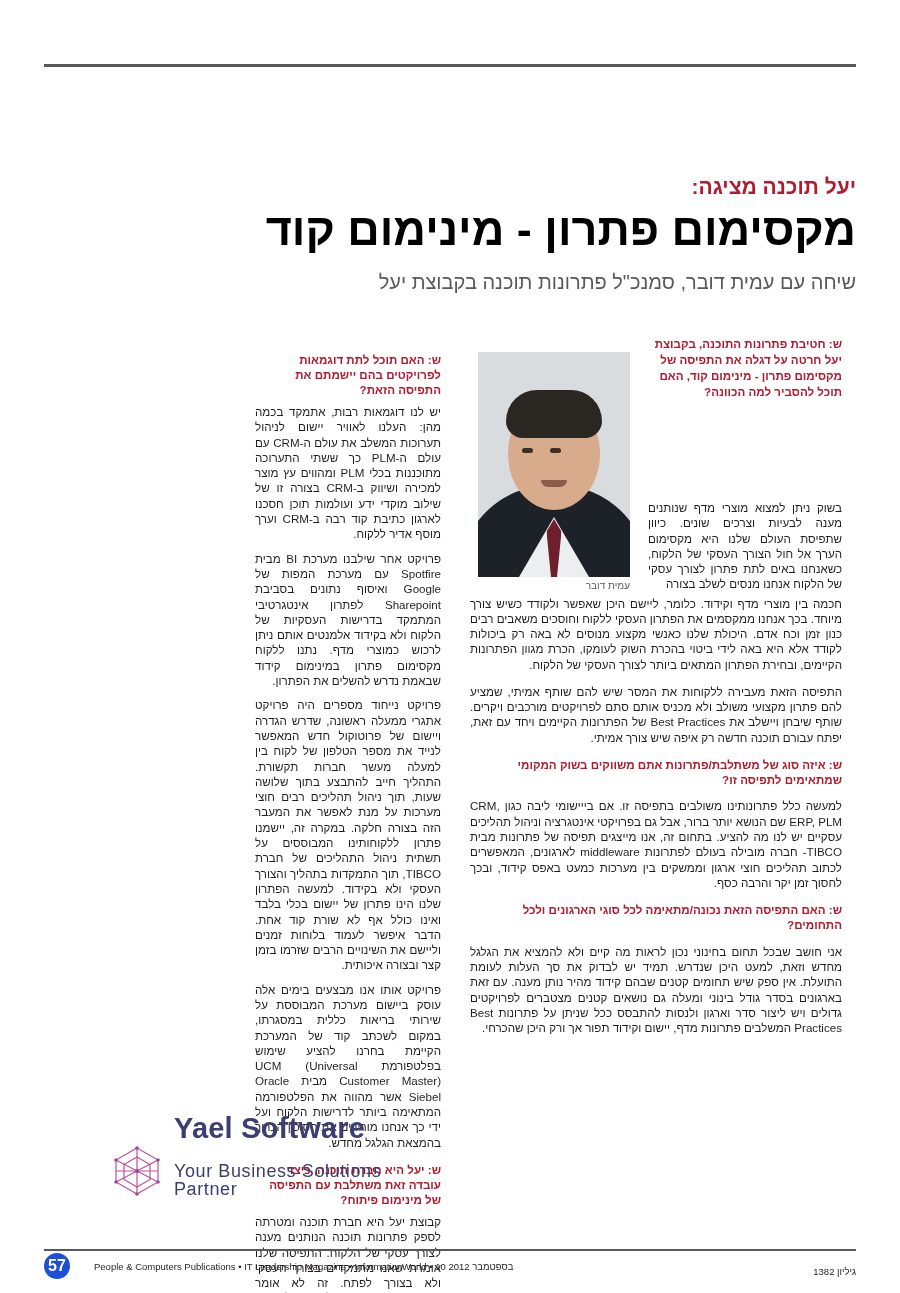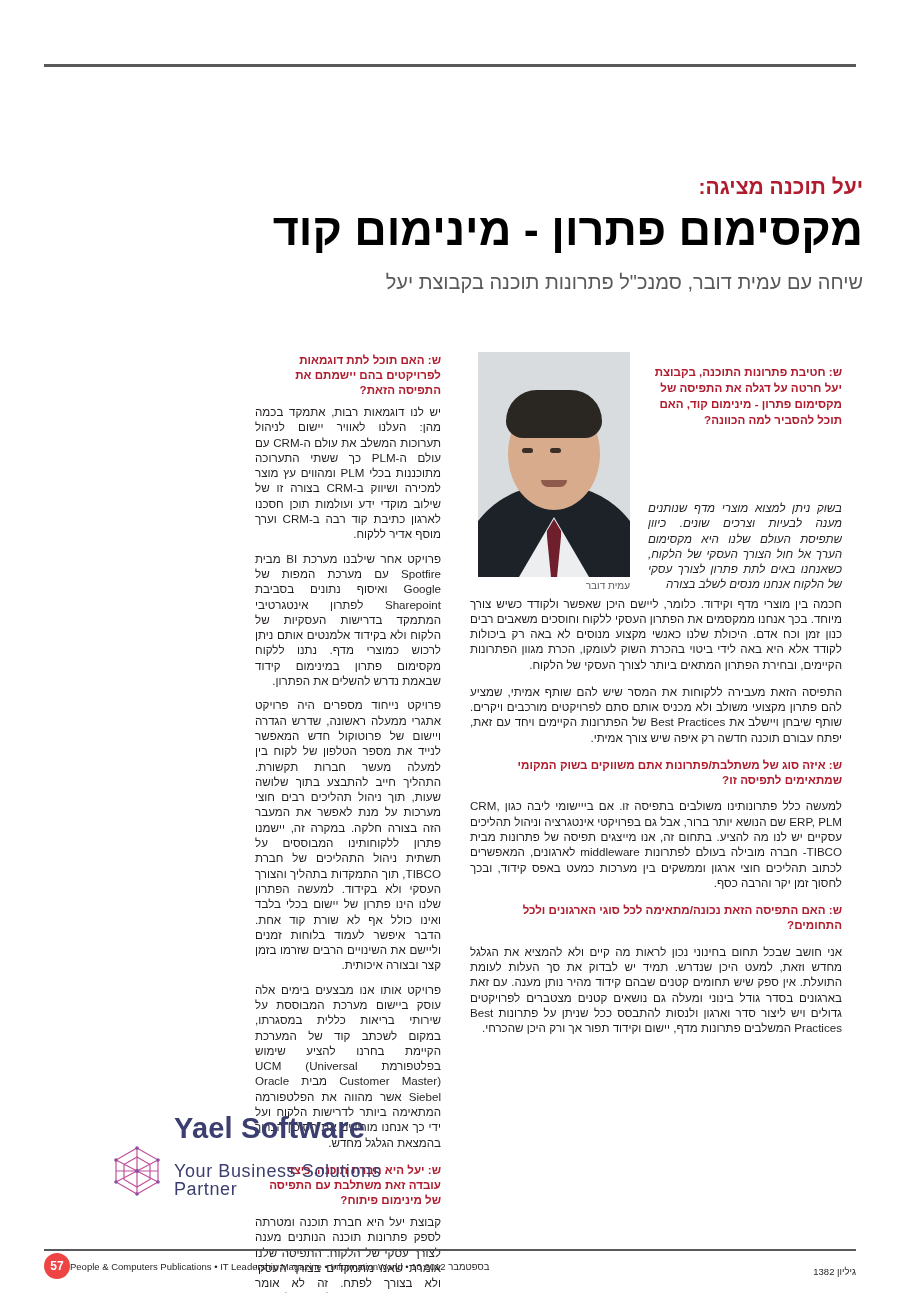--- a/index.html
+++ b/index.html
@@ -27,21 +27,21 @@
     right: 44px;
     left: 44px;
     height: 3px;
     background: #58595b;
   }
 
   
   .title-block {
     position: absolute;
     top: 175px;
-    right: 37px;
+    right: 44px;
     width: 560px;
     text-align: right;
     direction: rtl;
   }
   .kicker {
     font-size: 21px;
     font-weight: bold;
     color: #b01c2e;
     letter-spacing: 0;
     margin-bottom: 6px;
@@ -137,40 +137,39 @@
     top: 580px;
     width: 152px;
     text-align: right;
     font-size: 10px;
     color: #58595b;
     direction: rtl;
   }
   .rightcol-intro {
     position: absolute;
     left: 648px;
-    top: 364px;
+    top: 336px;
     width: 194px;
     direction: rtl;
     text-align: right;
     font-weight: bold;
     color: #b01c2e;
     font-size: 11.6px;
     line-height: 16px;
   }
   .rightcol-answer {
     position: absolute;
     left: 648px;
     top: 500px;
     width: 194px;
     direction: rtl;
     text-align: justify;
     text-align-last: right;
     font-size: 11.6px;
     line-height: 15.3px;
-    font-style: italic;
   }
   .rightcol-rest {
     position: absolute;
     left: 470px;
     top: 584px;
     width: 372px;
     direction: rtl;
     text-align: justify;
     text-align-last: right;
     font-size: 11.6px;
@@ -218,24 +217,24 @@
     position: absolute;
     left: 44px;
     bottom: 14px;
     height: 26px;
     display: flex;
     align-items: center;
     direction: ltr;
   }
   .page-badge {
     width: 26px; height: 26px; border-radius: 50%;
-    background: #ef4444; color: #fff;
-    font-size: 12px; font-weight: bold;
+    background: #1d4ed8; color: #fff;
+    font-size: 16px; font-weight: bold;
     display: flex; align-items: center; justify-content: center;
-    margin-right: 0;
+    margin-right: 24px;
   }
   .footer-text {
     font-size: 9.5px;
     color: #231f20;
   }
   .footer-right {
     position: absolute;
     right: 44px;
     bottom: 16px;
     font-size: 9.5px;

